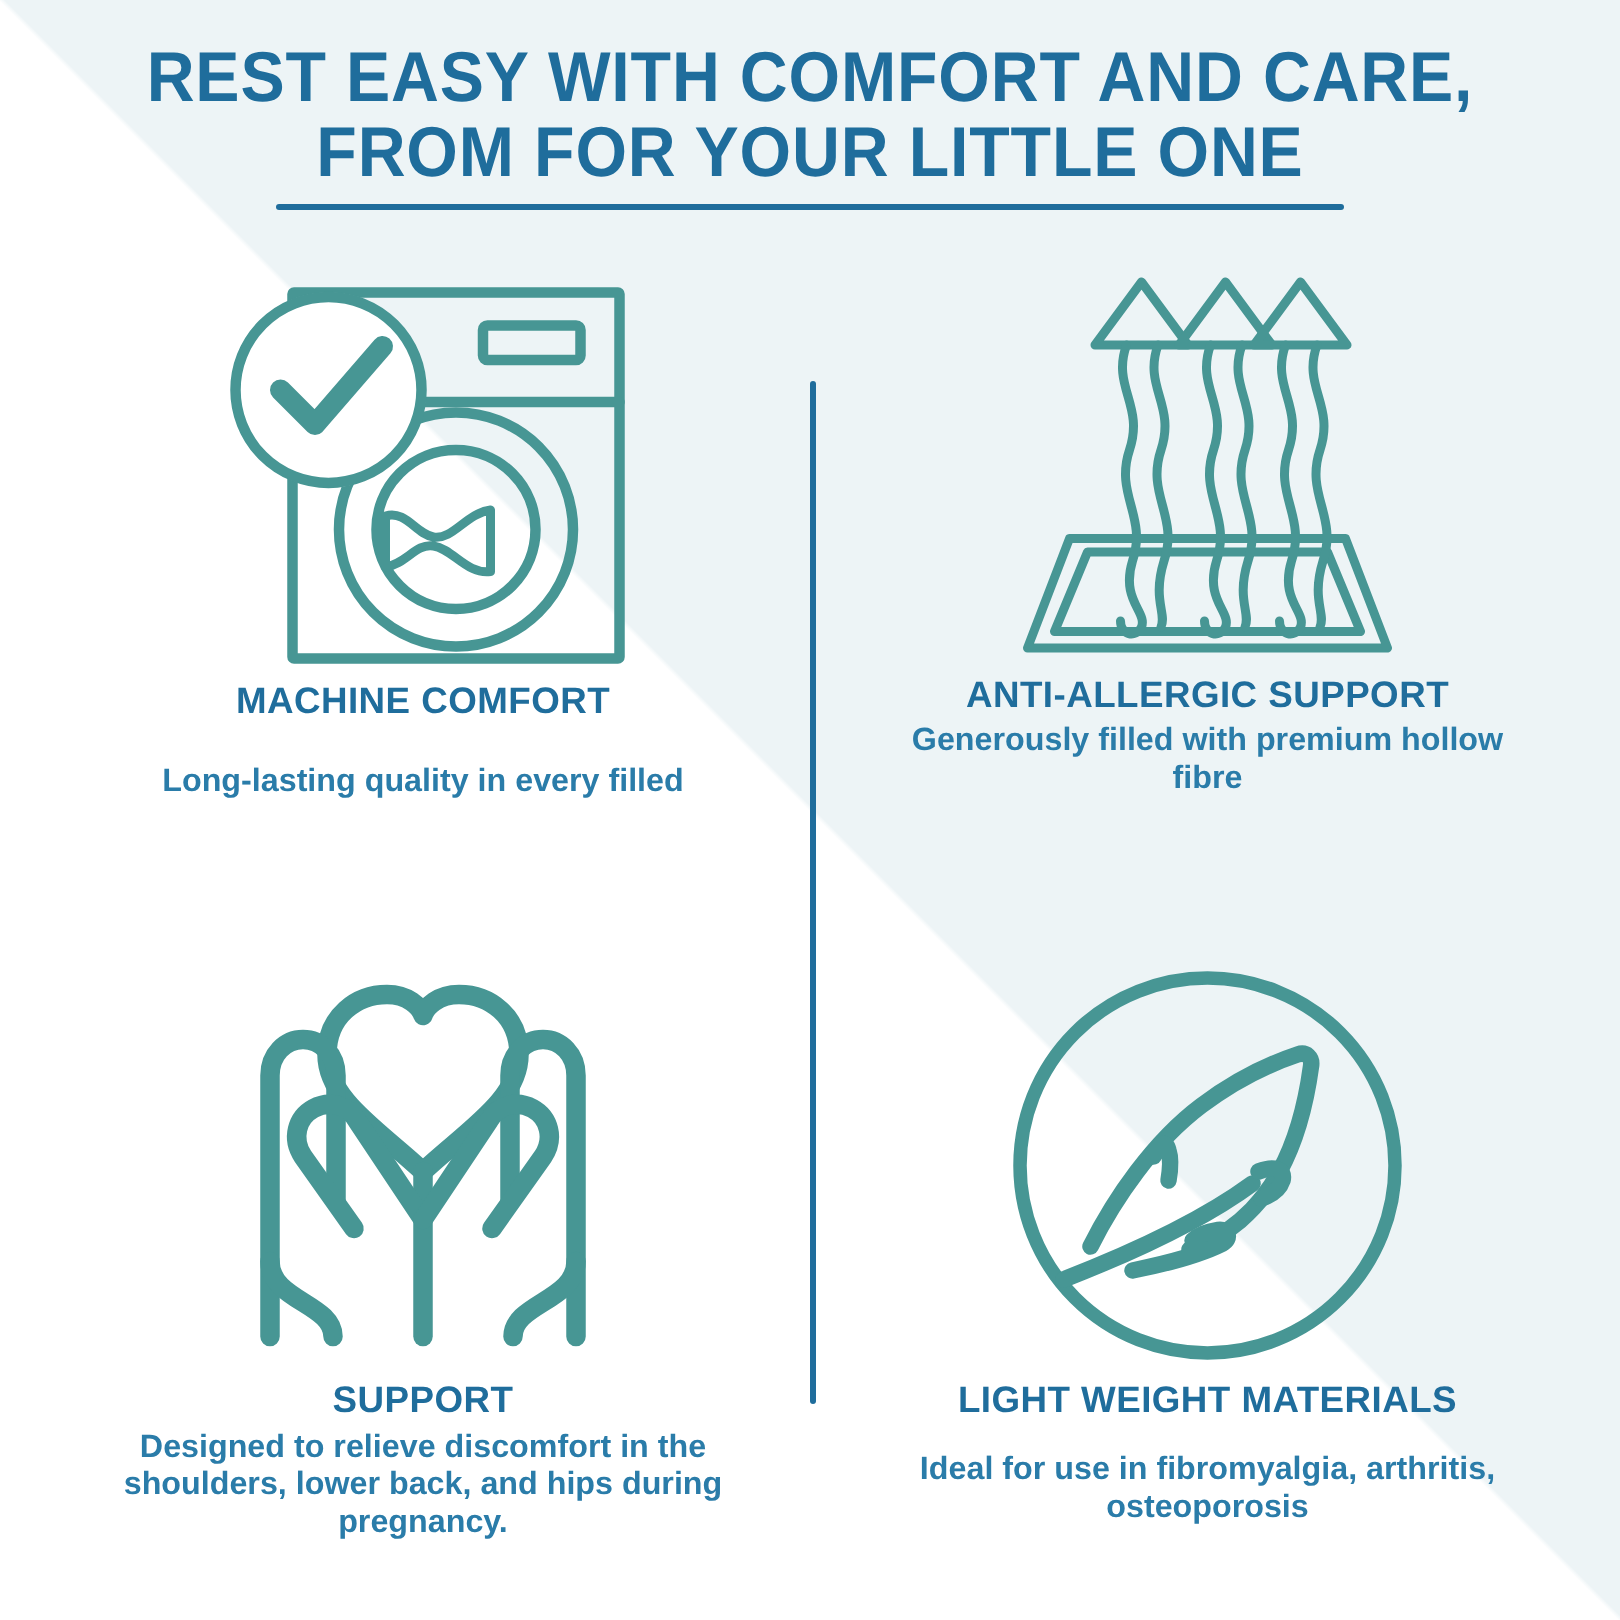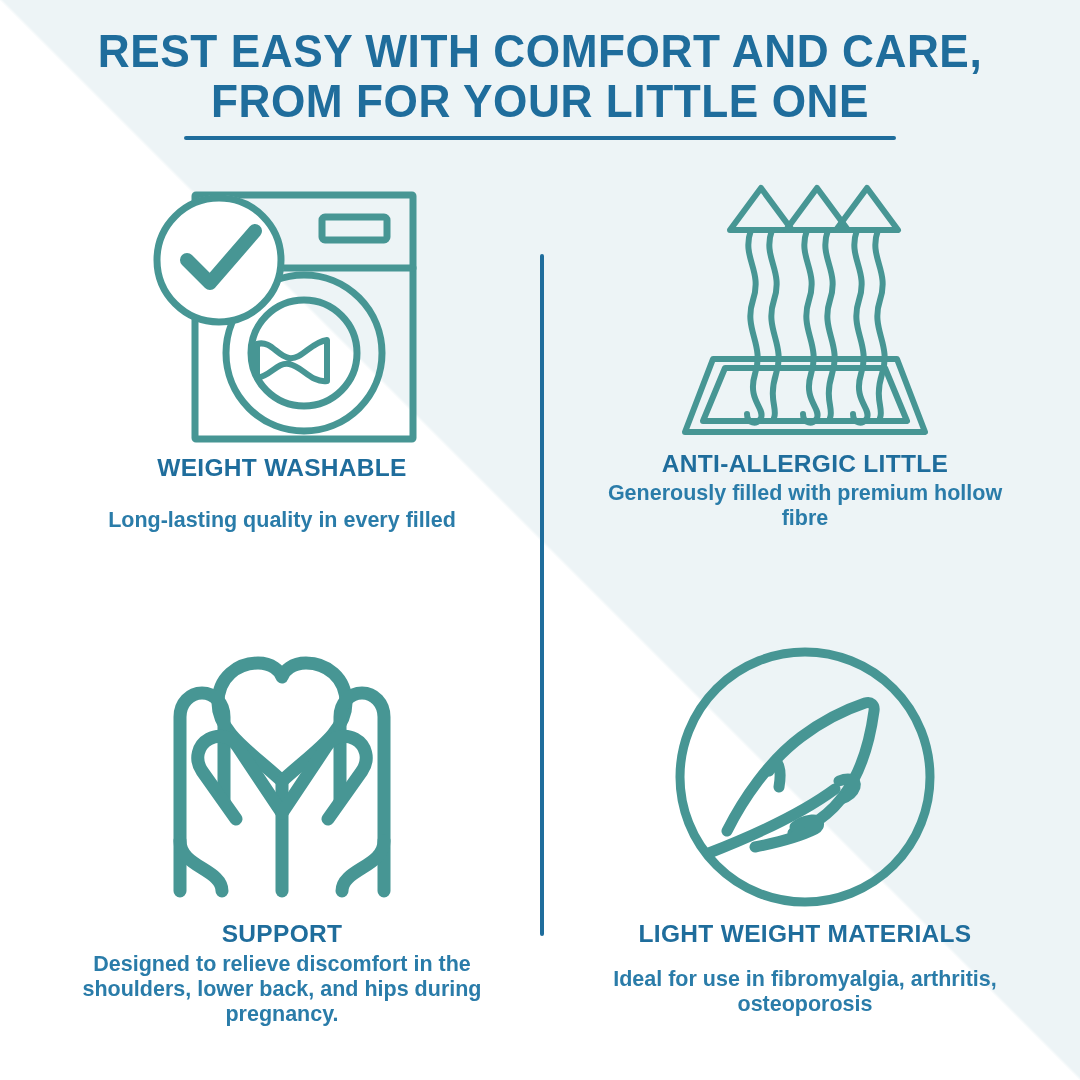--- a/index.html
+++ b/index.html
@@ -176,21 +176,21 @@
           <circle class="teal-stroke" cx="167" cy="185" r="53" stroke-width="7"></circle>
 
           <path class="teal-stroke" d="M 120 176 C 134 172 140 188 152 190 C 165 192 174 174 190 172 L 190 213 C 174 215 165 198 152 196 C 140 194 134 208 120 210 Z" stroke-width="6"></path>
 
           <circle cx="82" cy="92" r="65" fill="#ffffff"></circle>
           <circle class="teal-stroke" cx="82" cy="92" r="62" stroke-width="7"></circle>
 
           <path class="teal-stroke" d="M 50 92 L 73 115 L 118 63" stroke-width="14"></path>
         </svg>
       </div>
-      <p class="f-title">WEIGHT WASHABLE</p>
+      <p class="f-title">MACHINE COMFORT</p>
       <p class="f-desc">Long-lasting quality in every filled</p>
     </div>
 
     <div class="feature" id="feature-anti-allergic">
       <div class="icon-wrap">
         <svg width="260" height="268" viewBox="0 0 260 268">
 
           <path class="teal-stroke" d="M 38 181 L 222 181 L 250 254 L 10 254 Z" stroke-width="6"></path>
 
           <path class="teal-stroke" d="M 50 190 L 210 190 L 232 243 L 28 243 Z" stroke-width="6"></path>
@@ -202,21 +202,21 @@
 
           <path class="teal-stroke" d="M 111 52 L 142 10 L 173 52 Z" stroke-width="6"></path>
           <path class="teal-stroke" d="M 132 52 C 122 80 144 92 134 122 C 124 152 146 166 136 196 C 128 222 146 230 142 240 C 138 248 128 245 128 236" stroke-width="6"></path>
           <path class="teal-stroke" d="M 153 52 C 143 80 165 92 155 122 C 145 152 167 166 157 196 C 149 222 159 231 155 240" stroke-width="6"></path>
 
           <path class="teal-stroke" d="M 161 52 L 192 10 L 223 52 Z" stroke-width="6"></path>
           <path class="teal-stroke" d="M 182 52 C 172 80 194 92 184 122 C 174 152 196 166 186 196 C 178 222 196 230 192 240 C 188 248 178 245 178 236" stroke-width="6"></path>
           <path class="teal-stroke" d="M 203 52 C 193 80 215 92 205 122 C 195 152 217 166 207 196 C 199 222 209 231 205 240" stroke-width="6"></path>
         </svg>
       </div>
-      <p class="f-title">ANTI-ALLERGIC LITTLE</p>
+      <p class="f-title">ANTI-ALLERGIC SUPPORT</p>
       <p class="f-desc">Generously filled with premium hollow fibre</p>
     </div>
 
     <div class="feature" id="feature-light-weight">
       <div class="icon-wrap">
         <svg width="272" height="272" viewBox="0 0 272 272">
           <circle class="teal-stroke" cx="136" cy="136" r="125" stroke-width="9"></circle>
 
           <path class="teal-stroke" d="M 58 190 C 74 158 100 120 132 96 C 156 78 178 68 196 62 C 202 60 206 64 205 70 C 202 92 196 118 184 140 C 170 166 148 184 124 192" stroke-width="11"></path>
 

